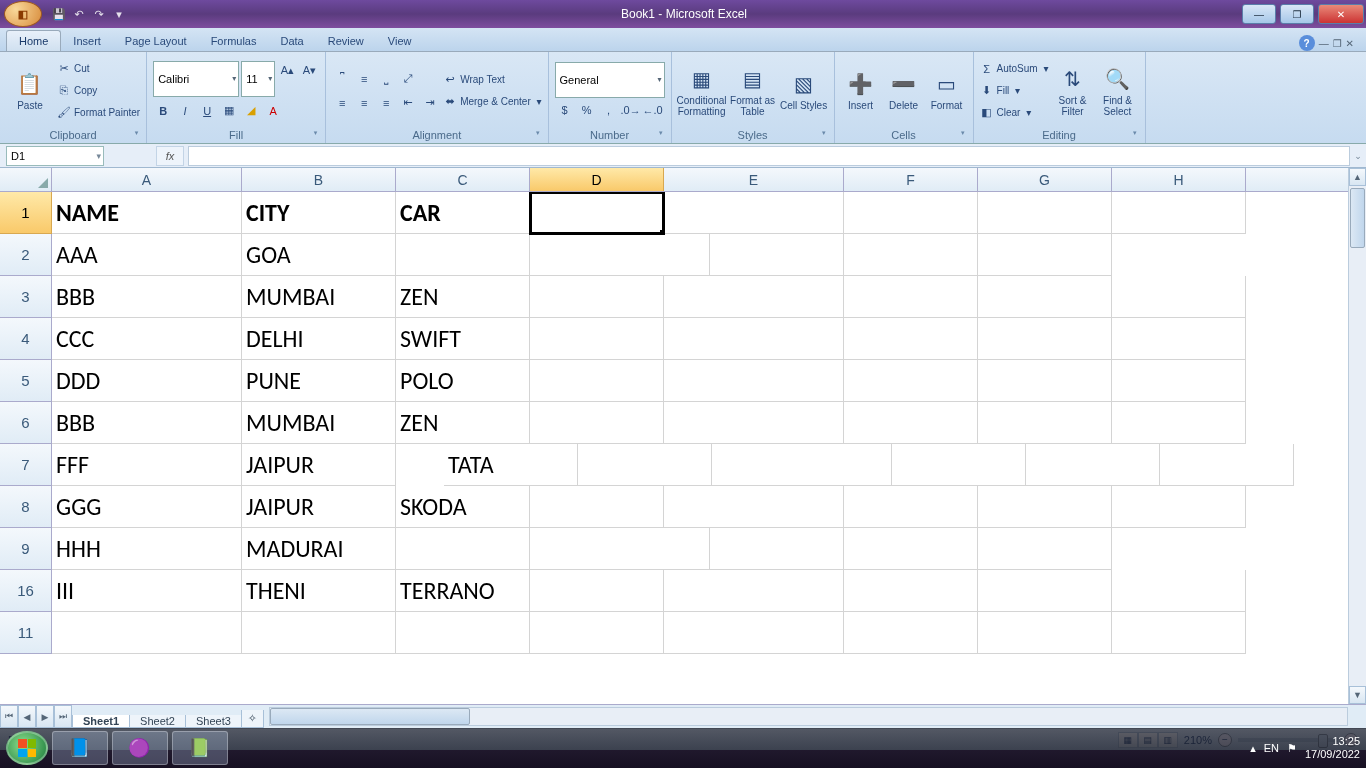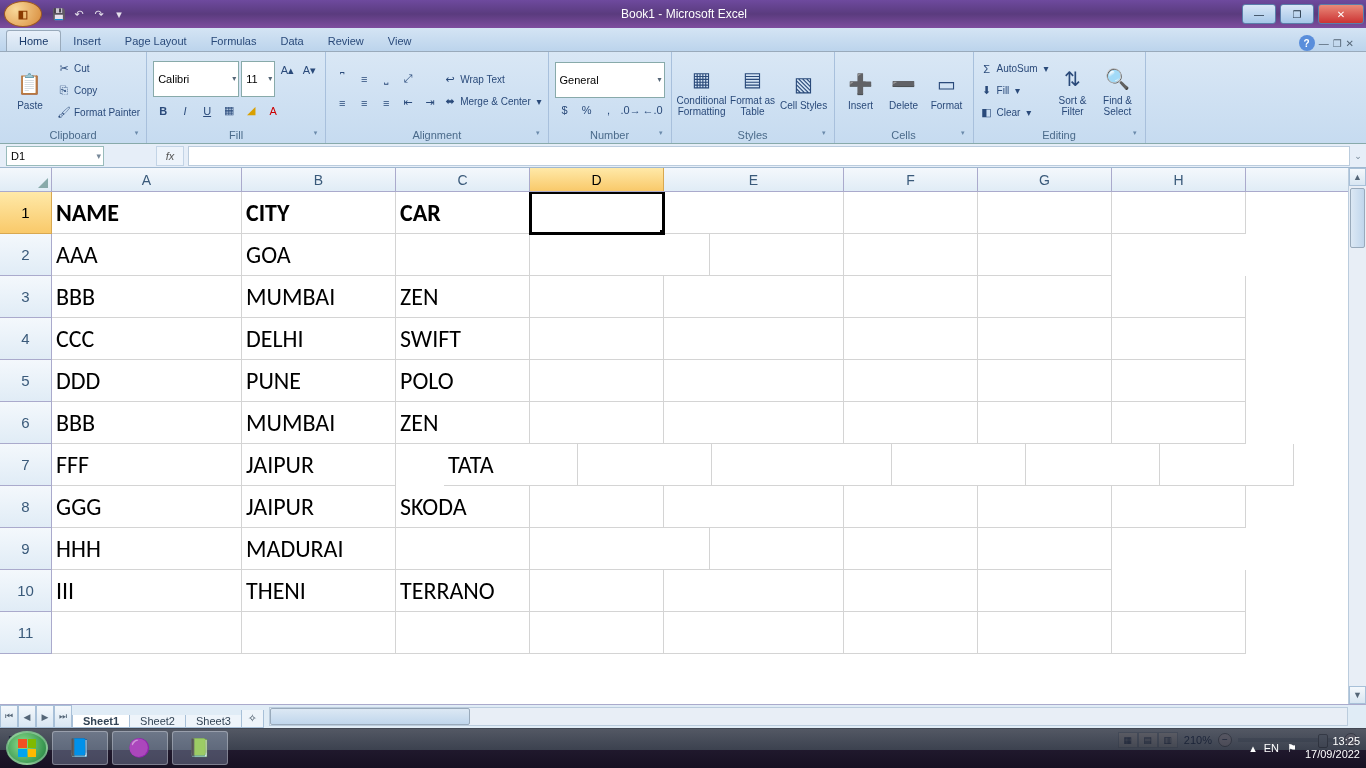--- a/index.html
+++ b/index.html
@@ -398,21 +398,21 @@
         <div class="row-h">9</div>
         <div class="cell" style="width: 190px;">HHH</div>
         <div class="cell" style="width: 154px;">MADURAI</div>
         <div class="cell blank" style="width: 134px;"></div>
         <div class="cell blank" style="width: 180px;"></div>
         <div class="cell blank" style="width: 134px;"></div>
         <div class="cell blank" style="width: 134px;"></div>
         <div class="cell blank" style="width: 134px;"></div>
       </div>
       <div class="row">
-        <div class="row-h">10</div>
+        <div class="row-h">16</div>
         <div class="cell" style="width: 190px;">III</div>
         <div class="cell" style="width: 154px;">THENI</div>
         <div class="cell" style="width: 134px;">TERRANO</div>
         <div class="cell blank" style="width: 134px;"></div>
         <div class="cell blank" style="width: 180px;"></div>
         <div class="cell blank" style="width: 134px;"></div>
         <div class="cell blank" style="width: 134px;"></div>
         <div class="cell blank" style="width: 134px;"></div>
       </div>
       <div class="row">

